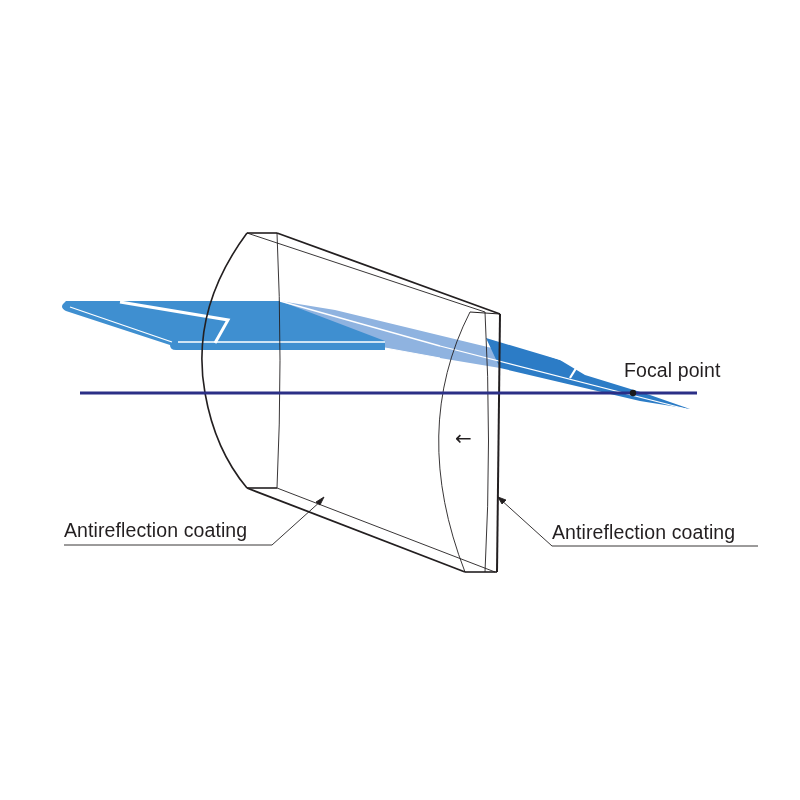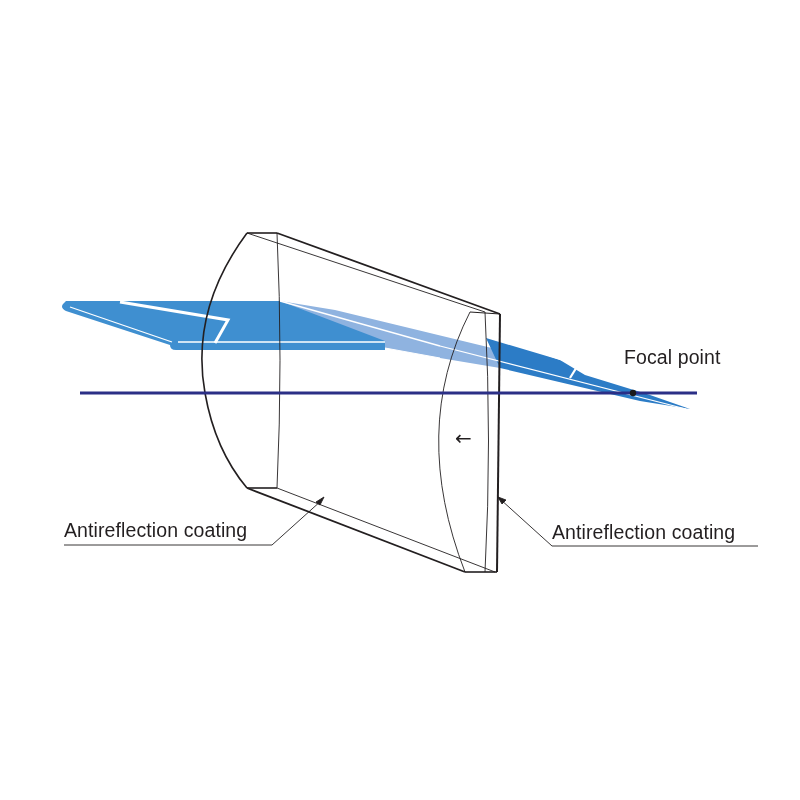--- a/index.html
+++ b/index.html
@@ -1,19 +1,19 @@
 <!DOCTYPE html>
 <html><head>
 <meta charset="utf-8">
 <style>
   html, body { margin: 0; padding: 0; background: #ffffff; }
   body { width: 800px; height: 800px; position: relative; overflow: hidden; font-family: "Liberation Sans", sans-serif; }
   #diagram { position: absolute; left: 0; top: 0; width: 800px; height: 800px; }
   .label { position: absolute; font-family: "Liberation Sans", sans-serif; font-size: 19.5px; color: #231f20; white-space: nowrap; letter-spacing: 0.1px; }
-  #label-focal { left: 624px; top: 346px; }
+  #label-focal { left: 624px; top: 359px; }
   #label-ar-left { left: 64px; top: 519px; }
   #label-ar-right { left: 552px; top: 521px; }
   .arrow-glyph { position: absolute; left: 455px; top: 428px; font-size: 20px; color: #231f20; font-family: "DejaVu Sans", sans-serif; line-height: 20px; }
 </style>
 </head>
 <body>
 
 <svg id="diagram" viewBox="0 0 800 800" xmlns="http://www.w3.org/2000/svg">
 
   <g>

